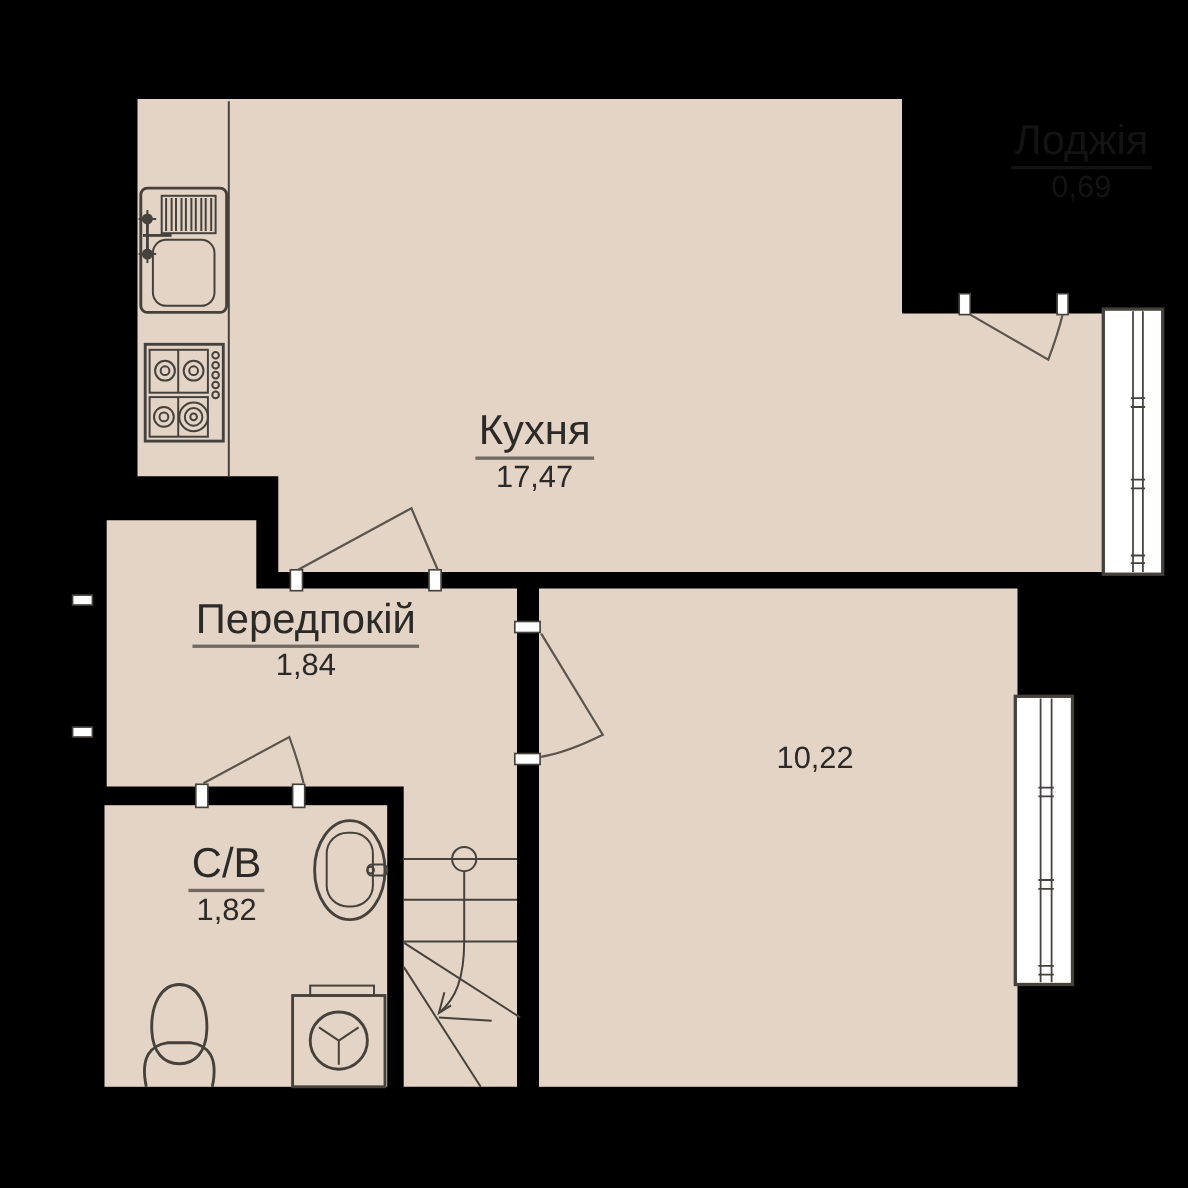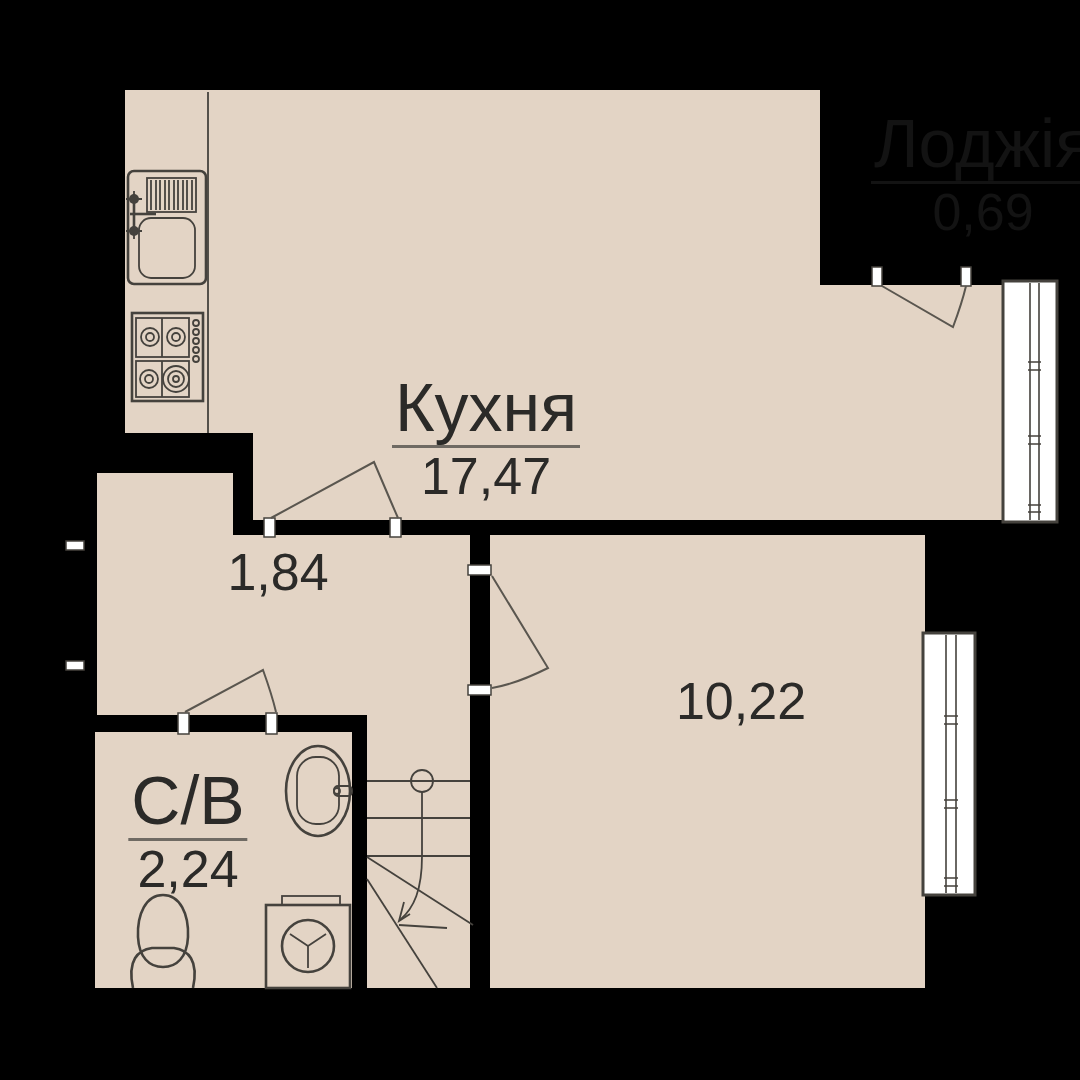--- a/index.html
+++ b/index.html
@@ -15,24 +15,24 @@
   .jamb{fill:var(--c-window,#fff);stroke:var(--c-outline,#45423d);stroke-width:1.5;}
   .fix{fill:none;stroke:var(--c-outline,#45423d);stroke-width:2.6;}
   .fixthin{stroke-width:1.8;}
   .fill{fill:var(--c-outline,#45423d);stroke:none;}
   .swing{fill:none;stroke:var(--c-door-swing,#5a564f);stroke-width:2;}
   .room-label{
     position:absolute;transform:translateX(-50%);text-align:center;
     color:var(--c-label-text,#2b2a28);white-space:nowrap;
   }
   .rname{
-    display:inline-block;font-size:68px;line-height:1.02;
+    display:inline-block;font-size:38px;line-height:1.02;
     padding:0 3px 3px;border-bottom:3px solid var(--c-label-underline,#6f6a63);
   }
-  .rarea{display:block;font-size:52px;line-height:1.05;margin-top:1px;}
+  .rarea{display:block;font-size:28px;line-height:1.05;margin-top:1px;}
   .dim{color:var(--c-excluded-area-text,#131313);}
   .dim .rname{border-bottom-color:var(--c-excluded-area-text,#131313);}
 </style>
 </head>
 <body>
 
 <div class="stage">
 
   <svg width="1080" height="1080" viewBox="0 0 1080 1080">
 
@@ -148,30 +148,31 @@
       <line class="fix fixthin" x1="367" y1="879" x2="437" y2="988"></line>
     </g>
   </svg>
 
   <div class="room-label" style="left:486px;top:373px">
     <span class="rname">Кухня</span>
     <span class="rarea">17,47</span>
   </div>
 
   <div class="room-label" style="left:278px;top:544px">
+    <span class="rname">Передпокій</span>
     <span class="rarea">1,84</span>
   </div>
 
   <div class="room-label" style="left:741px;top:673px">
     <span class="rarea">10,22</span>
   </div>
 
-  <div class="room-label" style="left:188px;top:766px">
+  <div class="room-label" style="left:206px;top:766px">
     <span class="rname">С/В</span>
-    <span class="rarea">2,24</span>
+    <span class="rarea">1,82</span>
   </div>
 
   <div class="room-label dim" style="left:983px;top:109px">
     <span class="rname">Лоджія</span>
     <span class="rarea">0,69</span>
   </div>
 
 </div>
 
 </body></html>

